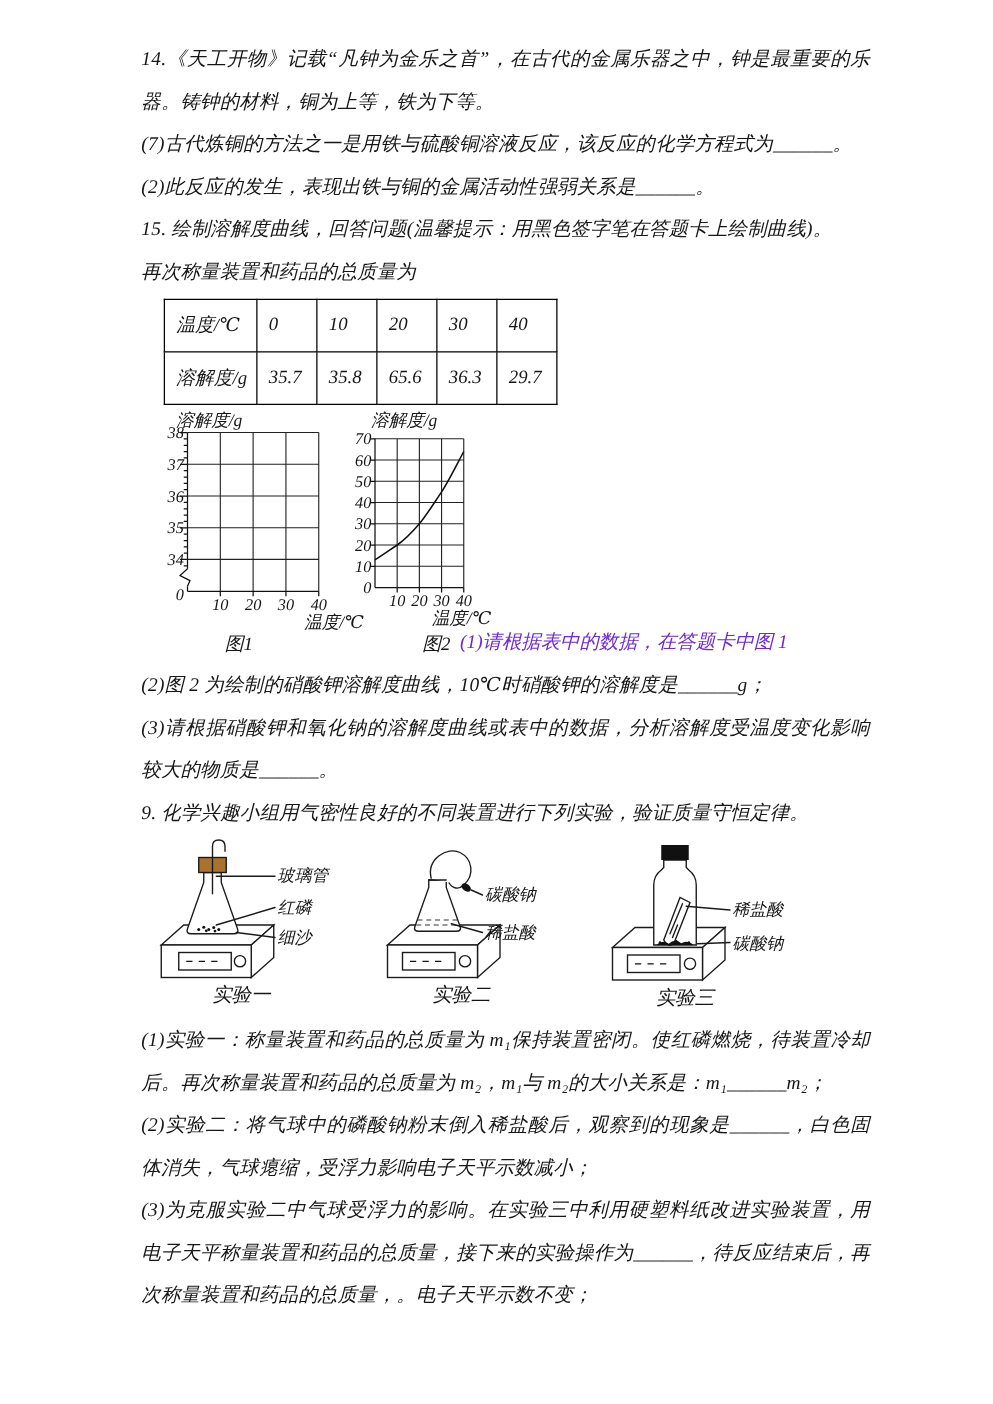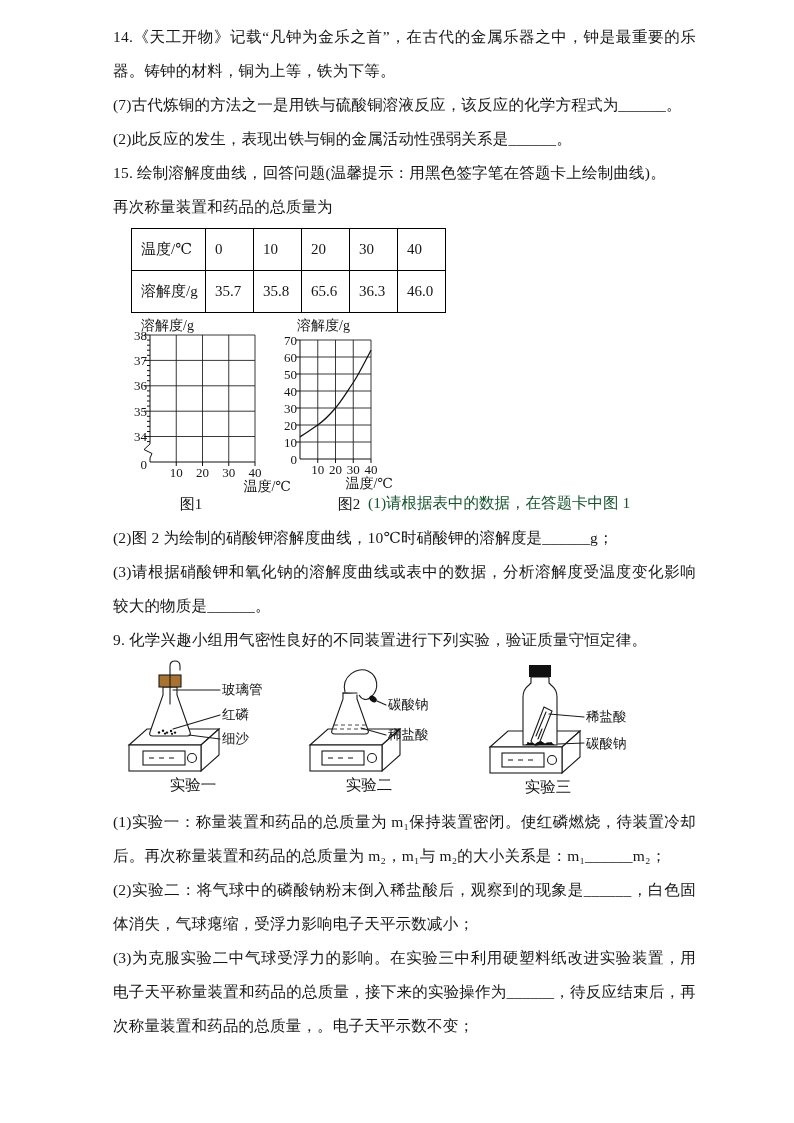--- a/index.html
+++ b/index.html
@@ -1,31 +1,31 @@
 <!DOCTYPE html>
 <html><head>
 <meta charset="utf-8">
 <style>
   html,body{margin:0;padding:0;background:#ffffff;}
   body{width:794px;height:1123px;overflow:hidden;color:#111;
        font-family:"Liberation Serif","DejaVu Serif",serif;}
-  .content{padding:20px 98px 0 113px;}
+  .content{padding:31px 98px 0 113px;font-style:italic;}
   .ln{margin:0;font-size:15.5px;line-height:34px;text-align:justify;
       letter-spacing:.2px;color:#161616;}
   .ln.nojust{text-align:left;}
   
   table.sol{border-collapse:collapse;margin:4px 0 2px 18px;}
   table.sol td{border:1.6px solid #000;height:41px;font-size:15px;
       padding:0 4px 0 9px;vertical-align:middle;color:#161616;}
   td.c0{width:60px;} td.cv{width:34px;}
   
   .charts-row{position:relative;height:204px;margin-top:4px;}
   .charts-row svg{position:absolute;left:8px;top:0;}
   .q15p1{position:absolute;left:255px;bottom:8px;width:330px;
-      font-size:15.5px;line-height:20px;color:#14532d;}
+      font-size:15.5px;line-height:20px;color:#6d28d9;}
   
   .figs-row{display:flex;align-items:flex-start;margin:2px 0 2px 0;height:144px;text-align:right;}
   .figs-row svg{flex:none;}
   .gap1{width:40px;flex:none;} .gap2{width:38px;flex:none;}
   
   svg .s{stroke:#1a1a1a;fill:none;stroke-width:1.1;stroke-linecap:round;}
   svg .sf{stroke:#1a1a1a;fill:#fff;stroke-width:1.1;}
   svg .grid{stroke:#222;fill:none;stroke-width:.9;}
   svg .tick{stroke:#111;fill:none;stroke-width:1;}
   svg .curve{stroke:#111;fill:none;stroke-width:1.25;}
@@ -57,21 +57,21 @@
       <td class="cv">20</td>
       <td class="cv">30</td>
       <td class="cv">40</td>
     </tr>
     <tr>
       <td class="c0">溶解度/g</td>
       <td class="cv">35.7</td>
       <td class="cv">35.8</td>
       <td class="cv">65.6</td>
       <td class="cv">36.3</td>
-      <td class="cv">46.0</td>
+      <td class="cv">29.7</td>
     </tr>
   </tbody>
     </table>
 
   <div class="charts-row">
     <svg width="290" height="200" viewBox="0 0 290 200">
 
       <g>
         <text x="20" y="13" class="t14">溶解度/g</text>
         <path class="grid" d="M29 18H134 M29 43.4H134 M29 68.8H134 M29 94.2H134 M29 119.5H134

